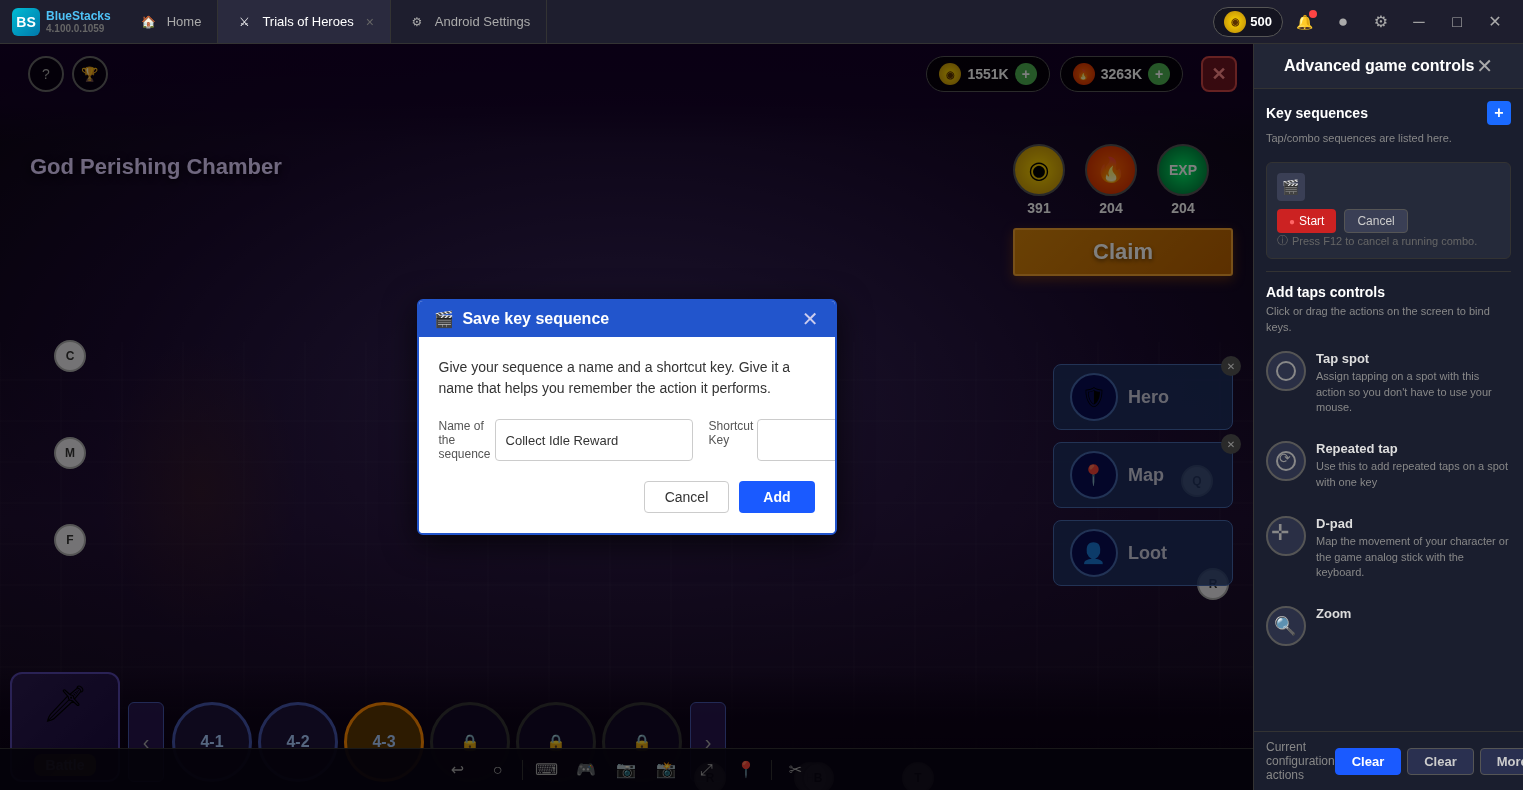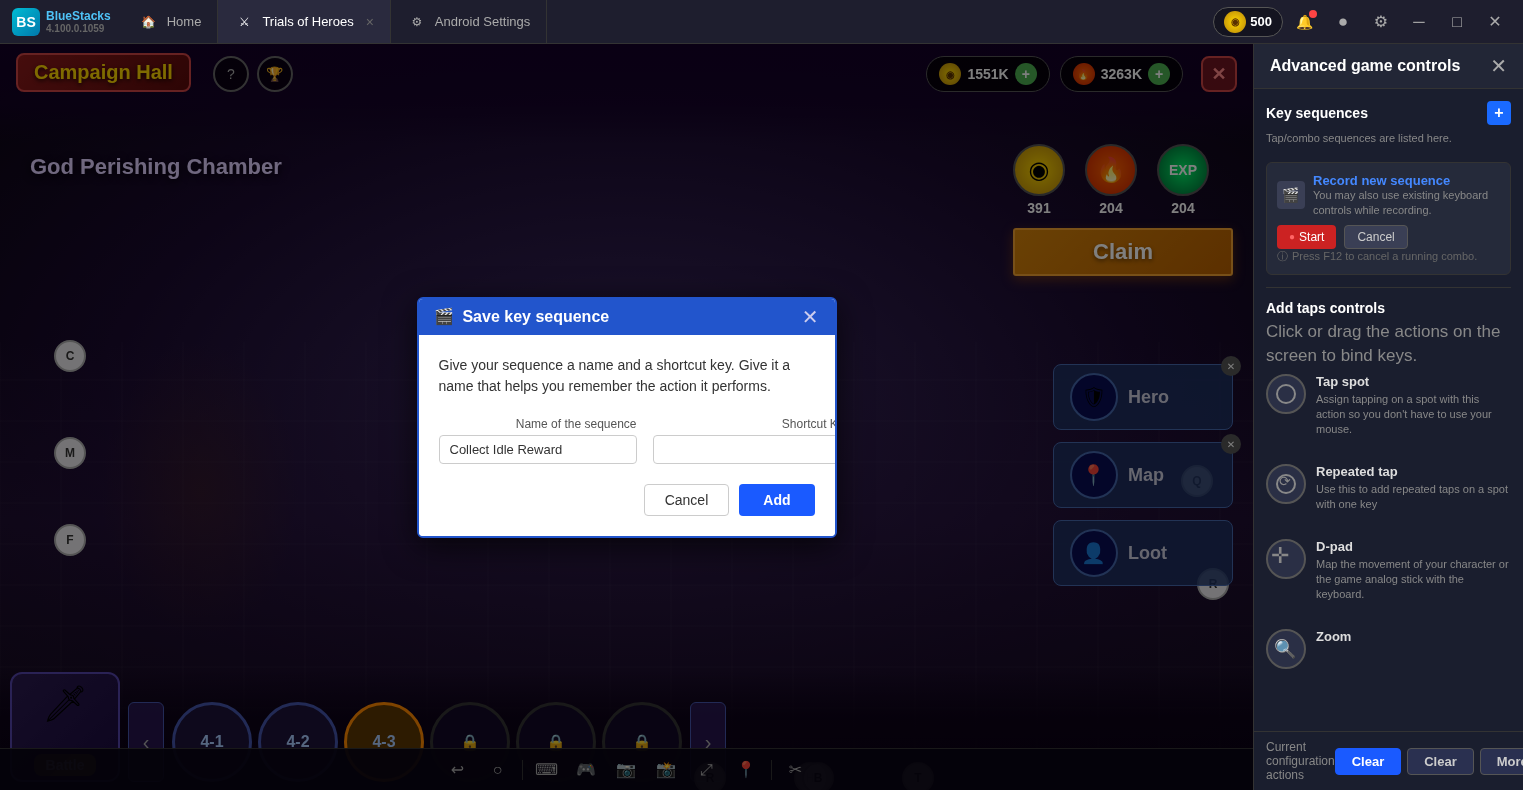--- a/index.html
+++ b/index.html
@@ -549,21 +549,21 @@
       background: #1a1e2e;
       border-left: 1px solid #333;
       display: flex;
       flex-direction: column;
       overflow: hidden;
       flex-shrink: 0;
     }
 
     .panel-header {
       background: #222636;
-      padding: 12px 16px;
+      padding: 12px 30px;
       display: flex;
       align-items: center;
       justify-content: space-between;
       border-bottom: 1px solid #333;
       flex-shrink: 0;
     }
 
     .panel-title {
       color: #fff;
       font-size: 16px;
@@ -720,21 +720,22 @@
     
     .touch-section-title {
       color: #fff;
       font-size: 14px;
       font-weight: bold;
       margin-bottom: 4px;
     }
 
     .touch-section-desc {
       color: #888;
-      font-size: 17px;
+      font-size: 11px;
+      margin-bottom: 10px;
       line-height: 1.4;
     }
 
     .control-item {
       display: flex;
       align-items: flex-start;
       gap: 10px;
       margin-bottom: 14px;
       padding: 6px 0;
     }
@@ -893,24 +894,22 @@
     }
 
     .form-row {
       display: flex;
       gap: 16px;
       margin-bottom: 16px;
     }
 
     .form-group {
       display: flex;
-      flex-direction: column;
       gap: 4px;
       flex: 1;
-      align-items: flex-end;
     }
 
     .form-label {
       color: #555;
       font-size: 12px;
     }
 
     .form-input {
       border: 1px solid #ccc;
       border-radius: 4px;
@@ -1041,23 +1040,20 @@
 <div id="main-content">
 
   <div id="game-area">
     <div class="game-bg"></div>
     <div class="game-floor"></div>
 
     <div class="char-silhouette"></div>
 
     <div class="game-hud-top">
       <div class="hud-title">
-        <div class="campaign-badge">
-          <span class="campaign-text">Campaign Hall</span>
-        </div>
         <div class="hud-icons">
           <div class="hud-icon-btn">?</div>
           <div class="hud-icon-btn">🏆</div>
         </div>
       </div>
       <div class="hud-currency">
         <div class="currency-pill">
           <div class="coin-icon coin-gold">◉</div>
           <span>1551K</span>
           <div class="plus-btn">+</div>
@@ -1216,24 +1212,20 @@
 
       <div class="section-header">
         <span class="section-title">Key sequences</span>
         <div class="section-add-btn">+</div>
       </div>
       <p class="section-desc">Tap/combo sequences are listed here.</p>
 
       <div class="record-box">
         <div class="record-row">
           <div class="record-icon">🎬</div>
-          <div>
-            <div class="record-title">Record new sequence</div>
-            <div class="record-desc">You may also use existing keyboard controls while recording.</div>
-          </div>
         </div>
         <div class="record-controls">
           <button class="btn-start">Start</button>
           <button class="btn-cancel">Cancel</button>
         </div>
         <div class="press-f12">
           <span>ⓘ</span>
           <span>Press F12 to cancel a running combo.</span>
         </div>
       </div>

